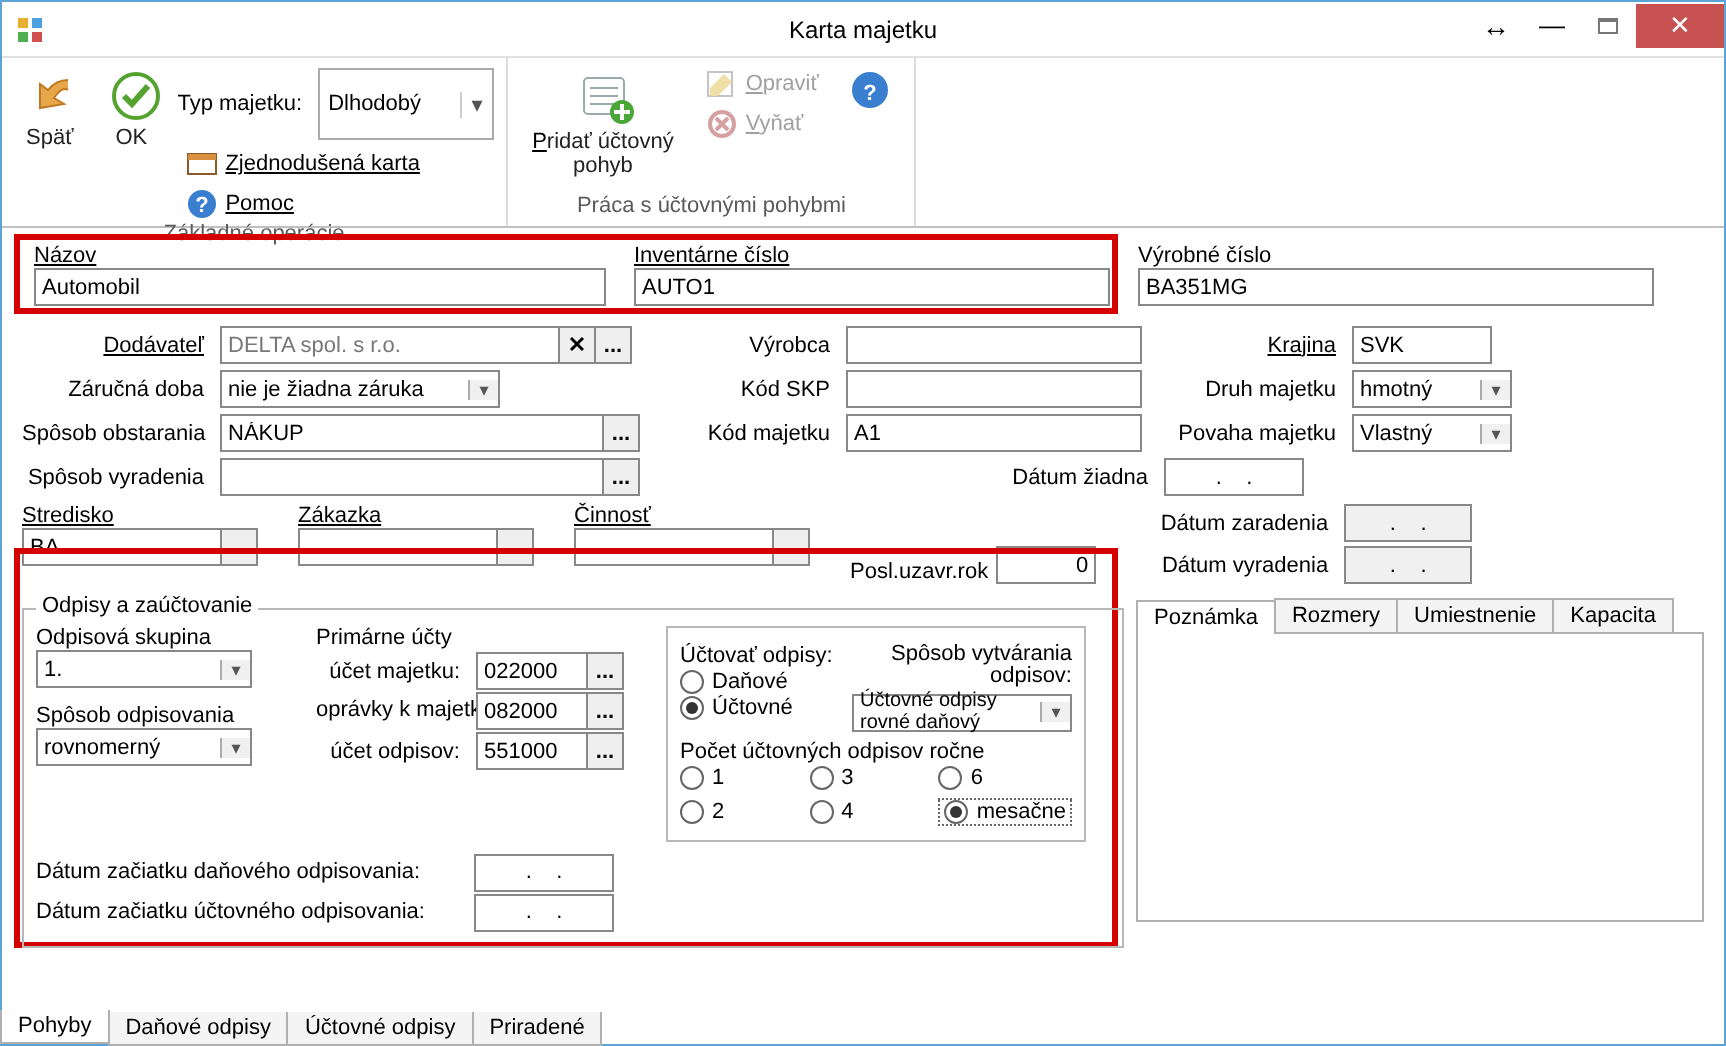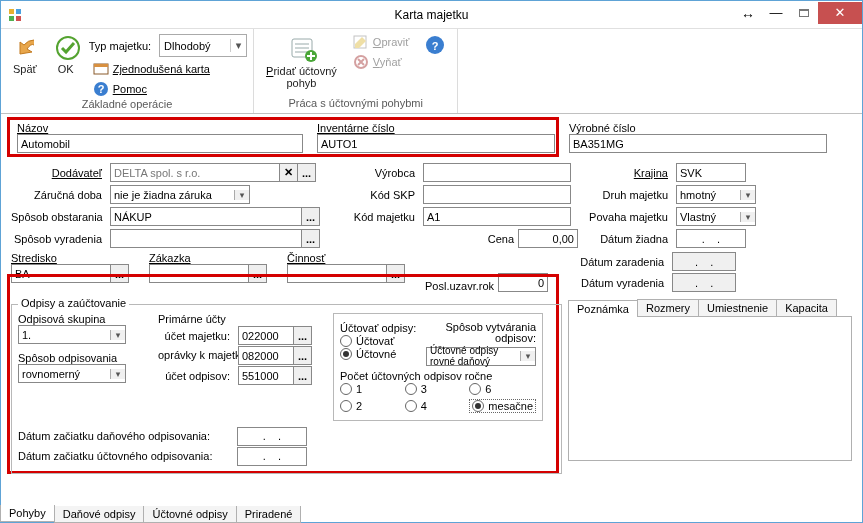--- a/index.html
+++ b/index.html
@@ -15,21 +15,21 @@
   .ribbon { height: 85px; background:#fff; border-bottom:1px solid #c0c0c0; display:flex; }
   .ribbon-group { display:flex; flex-direction:column; align-items:center; padding: 2px 6px; border-right:1px solid #dcdcdc; }
   .ribbon-group .group-body { flex:1; display:flex; align-items:flex-start; gap:2px;}
   .ribbon-group .group-label { font-size:11px; color:#5a5a5a; margin-bottom:2px; }
   .bigbtn { display:flex; flex-direction:column; align-items:center; justify-content:flex-start; padding:4px 6px; gap:2px; color:#222;}
   .bigbtn.disabled { color:#a0a0a0;}
   .bigbtn .lbl { text-align:center; line-height:12px;}
   .smallbtns { display:flex; flex-direction:column; gap:2px; padding-top:2px;}
   .smallbtn { display:flex; align-items:center; gap:4px; padding:1px 4px; color:#444;}
   .smallbtn.disabled { color:#a0a0a0;}
-  .combo { display:inline-flex; align-items:center; border:1px solid #aaa; background:#fff; height:23px;}
+  .combo { display:inline-flex; align-items:center; border:1px solid #aaa; background:#fff; height:36px;}
   .combo input { border:none; outline:none; padding:0 4px; height:18px; background:transparent;}
   .combo .dd { width:16px; text-align:center; border-left:1px solid #ccc; color:#555;}
   .form-area { position:relative; padding:4px 10px 0 10px;}
   .redbox { position:absolute; border:3px solid #d40000; pointer-events:none;}
   .row { display:flex; align-items:center; gap:4px; margin:1px 0;}
   .lbl { text-align:right; padding-right:4px; white-space:nowrap;}
   input.text, .readonly { border:1px solid #888; height:19px; padding:0 3px; background:#fff;}
   .select { border:1px solid #888; height:19px; background:#fff; display:inline-flex; align-items:center;}
   .select .val{ flex:1; padding:0 3px;}
   .select .dd { width:15px; text-align:center; border-left:1px solid #aaa; font-size:9px;color:#555;background:#f0f0f0;}
@@ -212,24 +212,20 @@
         <span class="val">Vlastný</span>
         <span class="dd">▾</span>
       </div>
 
     <div class="lbl">Spôsob vyradenia</div>
     <div class="picker">
       <input class="text" style="width: 192px;">
       <span class="dots">...</span>
     </div>
     <div></div>
-    <div style="display:flex;justify-content:flex-end;align-items:center;gap:4px;">
-      <span>Cena</span>
-      <input class="text" style="width: 60px; text-align: right;" value="0,00">
-    </div>
     <div class="lbl">Dátum žiadna</div>
     <input class="text" style="width: 70px; text-align: center;" value=".    .">
   </div>
 
   <div style="display:flex; gap:14px; margin-top:4px;">
     <div style="width:124px;">
       <div><a class="und">Stredisko</a></div>
       <div class="picker">
           <input class="text" style="width: 100px;" value="BA">
           <span class="dots">...</span>
@@ -307,21 +303,21 @@
               </div>
             </div>
         </div>
 
         <div class="groupbox" style="width:210px; margin-top:0;">
           <div style="display:flex;justify-content:space-between;">
             <div>
               <div>Účtovať odpisy:</div>
               <div class="row">
                   <span class="radiocirc"></span>
-                  <span>Účtovať</span>
+                  <span>Daňové</span>
                 </div>
               <div class="row">
                   <span class="radiocirc sel"></span>
                   <span>Účtovné</span>
                 </div>
             </div>
             <div style="width:110px;">
               <div style="text-align:right;line-height:11px">Spôsob vytvárania odpisov:</div>
               <div class="select" style="width:110px;margin-top:2px">
                   <span class="val" style="font-size:10px">Účtovné odpisy rovné daňový</span>

